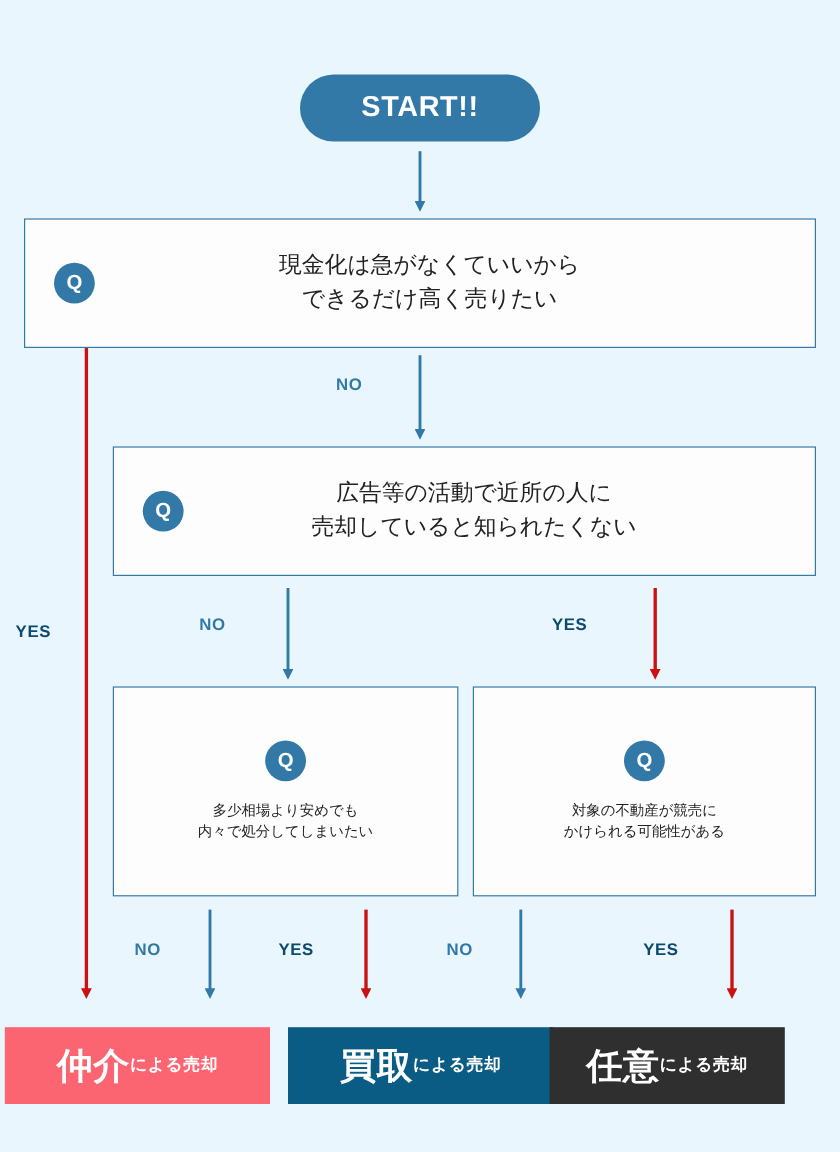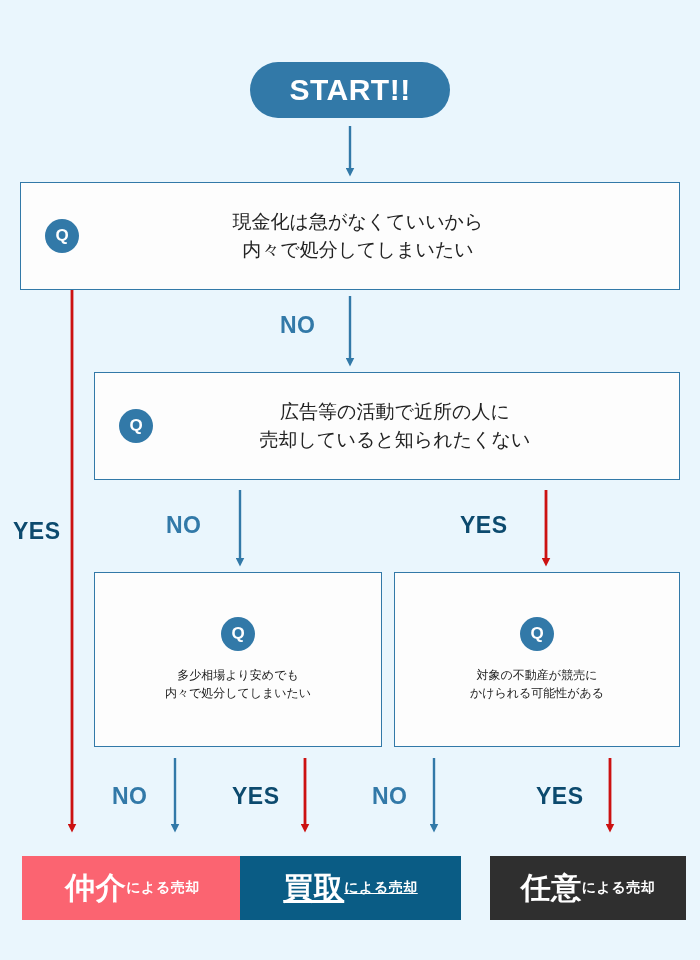--- a/index.html
+++ b/index.html
@@ -36,21 +36,21 @@
     height: 56px;
     background: #3279a8;
     border-radius: 28px;
     display: flex;
     align-items: center;
     justify-content: center;
     box-sizing: border-box;
   }
   .start-pill .label {
     color: #ffffff;
-    font-size: 30px;
+    font-size: 24px;
     font-weight: bold;
     letter-spacing: 0.5px;
     text-align: right;
   }
 
   
   .qbox {
     position: absolute;
     background: #fdfdfd;
     border: 1px solid #3279a8;
@@ -103,21 +103,21 @@
     white-space: pre-line;
   }
   .qbox.tall .qtext {
     font-size: 12px;
     line-height: 1.45;
   }
 
   
   .edge-label {
     position: absolute;
-    font-size: 23px;
+    font-size: 14px;
     font-weight: bold;
     letter-spacing: 0.5px;
     white-space: nowrap;
   }
   .edge-label.no  { color: #3279a8; }
   .edge-label.yes { color: #0c4a6e; }
 
   
   .result {
     position: absolute;
@@ -191,21 +191,21 @@
     </g>
   </svg>
 
   <div class="start-pill">
     <span class="label">START!!</span>
   </div>
 
   <div class="qbox wide" style="left:20px; top:182px; width:660px; height:108px;">
     <div class="qmark">Q</div>
     <div class="qtext">現金化は急がなくていいから
-内々で処分してしまいたい</div>
+できるだけ高く売りたい</div>
   </div>
 
   <div class="qbox wide" style="left:94px; top:372px; width:586px; height:108px;">
     <div class="qmark">Q</div>
     <div class="qtext">広告等の活動で近所の人に
 売却していると知られたくない</div>
   </div>
 
   <div class="qbox tall" style="left:94px; top:572px; width:288px; height:175px;">
     <div class="qmark">Q</div>
@@ -222,28 +222,28 @@
   <div class="edge-label no" style="left:280px; top:312px;">NO</div>
   <div class="edge-label yes" style="left:13px;  top:518px;">YES</div>
   <div class="edge-label no" style="left:166px; top:512px;">NO</div>
   <div class="edge-label yes" style="left:460px; top:512px;">YES</div>
 
   <div class="edge-label no" style="left:112px; top:783px;">NO</div>
   <div class="edge-label yes" style="left:232px; top:783px;">YES</div>
   <div class="edge-label no" style="left:372px; top:783px;">NO</div>
   <div class="edge-label yes" style="left:536px; top:783px;">YES</div>
 
-  <div class="result" style="left:22px; top:856px; width:221px; background:#fb6471;text-align:right;">
+  <div class="result" style="left:4px; top:856px; width:221px; background:#fb6471;text-align:right;">
     <span class="big">仲介</span>
     <span class="small">による売却</span>
   </div>
 
-  <div class="result" style="left:240px; top:856px; width:221px; background:#0a5c85;text-decoration:underline;">
+  <div class="result" style="left:240px; top:856px; width:221px; background:#0a5c85;">
     <span class="big">買取</span>
     <span class="small">による売却</span>
   </div>
 
-  <div class="result" style="left:490px; top:856px; width:196px; background:#2f2f2f;">
+  <div class="result" style="left:458px; top:856px; width:196px; background:#2f2f2f;">
     <span class="big">任意</span>
     <span class="small">による売却</span>
   </div>
 
 </div>
 
 </body></html>

